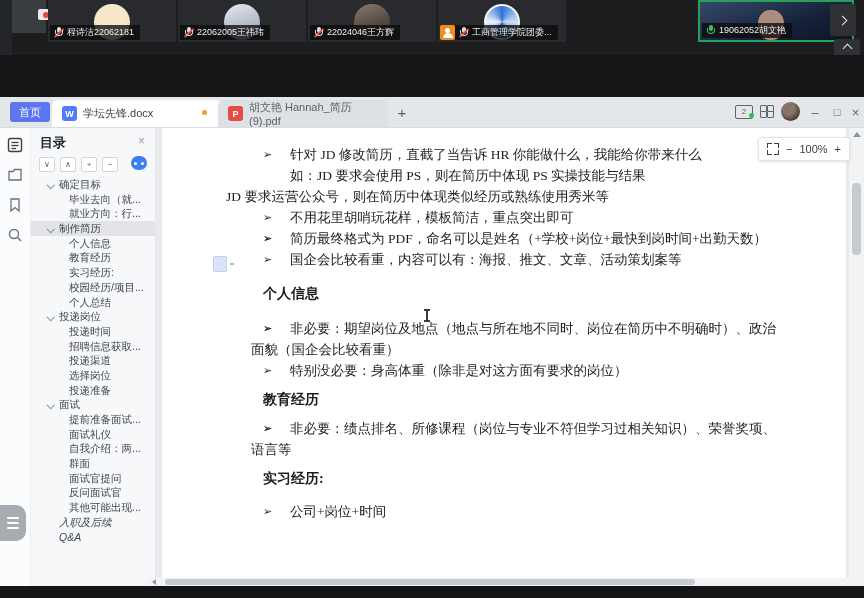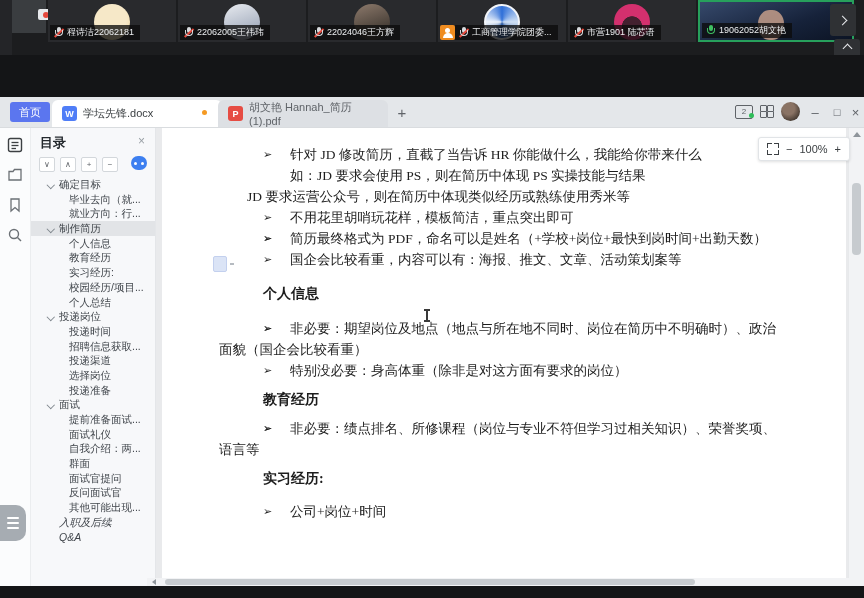--- a/index.html
+++ b/index.html
@@ -86,21 +86,21 @@
   .o-item.nochev{padding-left:28px;font-style:italic;}
   .o-item.sel{background:#e2e4e7;}
   .ochev{position:absolute;left:17px;top:4.5px;width:4.5px;height:4.5px;border-right:1.2px solid #7c838a;border-bottom:1.2px solid #7c838a;transform:rotate(45deg);}
 
   
   .docarea{position:absolute;left:156px;top:31px;width:708px;height:458px;background:#e9eaec;}
   .page{position:absolute;left:6px;top:0;width:684px;height:451px;background:#fff;overflow:hidden;}
   .pbody{position:absolute;left:0;top:16px;width:684px;font-family:"Liberation Serif","DejaVu Serif",serif;font-size:13.5px;color:#1d1d1d;}
   .ln{position:relative;line-height:21px;padding-left:128px;white-space:nowrap;}
   .ln .blt{position:absolute;left:101px;top:0;font-family:"DejaVu Sans",sans-serif;font-size:11px;}
-  .ln.outdent{} .ln.plain{padding-left:85px;} .ln.cont{padding-left:57px;}
+  .ln.outdent{} .ln.plain{padding-left:64px;} .ln.cont{padding-left:89px;}
   .hd{line-height:21px;padding-left:101px;font-weight:bold;font-size:14px;white-space:nowrap;}
   .hd.h1{margin:13px 0 14px;} .hd.h2{margin:8px 0 8px;} .hd.h3{margin:8px 0 12px;}
   .margin-note{position:absolute;left:51px;top:128px;width:12px;height:14px;background:#dbe4f6;border:1px solid #c3d0ee;border-radius:2px;}
   .margin-note:after{content:"";position:absolute;right:-8px;top:6px;width:4px;height:1.5px;background:#b6bbc1;}
   .ibeam{position:absolute;left:264px;top:181px;width:1.6px;height:13px;background:#3a3a3a;}
   .ibeam:before,.ibeam:after{content:"";position:absolute;left:-2.4px;width:6.4px;height:1.6px;background:#3a3a3a;}
   .ibeam:before{top:0;} .ibeam:after{bottom:0;}
 
   
   .zoomer{position:absolute;right:14px;top:9px;height:22px;background:#fff;border:1px solid #e1e4e7;border-radius:3px;box-shadow:0 1px 3px rgba(0,0,0,.12);display:flex;align-items:center;gap:7px;padding:0 8px;font-size:11px;color:#3c4043;z-index:5;}
@@ -167,29 +167,20 @@
     <div class="tile t4">
       <div class="av"></div>
       <div class="mbadge"></div>
       <div class="namebar">
           <span class="mic">
             <span class="slash"></span>
           </span>
           <span>工商管理学院团委...</span>
         </div>
     </div>
-    <div class="tile t5">
-      <div class="av"></div>
-      <div class="namebar">
-          <span class="mic">
-            <span class="slash"></span>
-          </span>
-          <span>市营1901 陆芯语</span>
-        </div>
-    </div>
     <div class="tile t6">
       <div class="namebar">
           <span class="mic on"></span>
           <span>19062052胡文艳</span>
         </div>
     </div>
 
     <div class="navbtn btn-next">
         <span class="cvr"></span>
       </div>
@@ -204,21 +195,21 @@
 
     <div class="tabbar">
       <div class="homebtn">首页</div>
       <div class="tab docx">
         <span class="ficon w">W</span>
         <span>学坛先锋.docx</span>
       </div>
       <span class="moddot"></span>
       <div class="tab pdf">
         <span class="ficon p">P</span>
-        <span>胡文艳 Hannah_简历(1).pdf</span>
+        <span>胡文艳 Hannah_简历(9).pdf</span>
       </div>
       <div class="newtab">+</div>
 
       <div class="swic">
         <span class="r">2</span>
           <span class="g"></span>
       </div>
       <div class="gridic">
           <i></i>
           <i></i>

